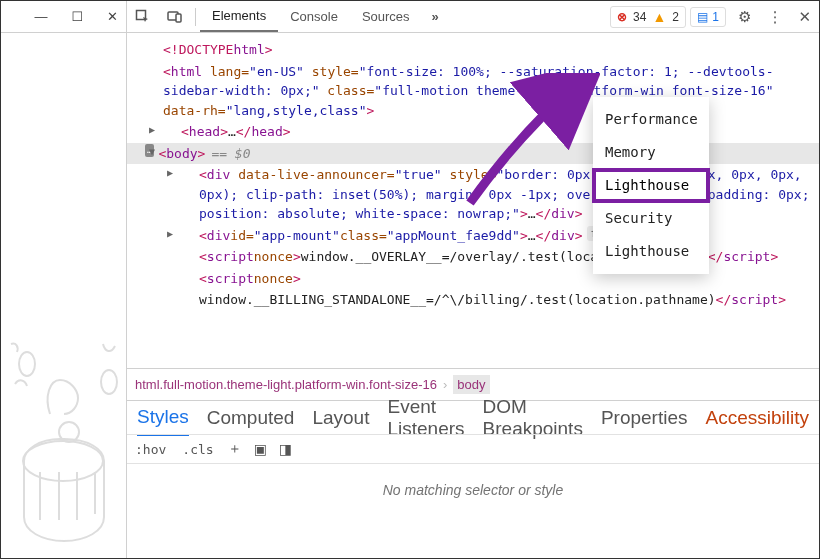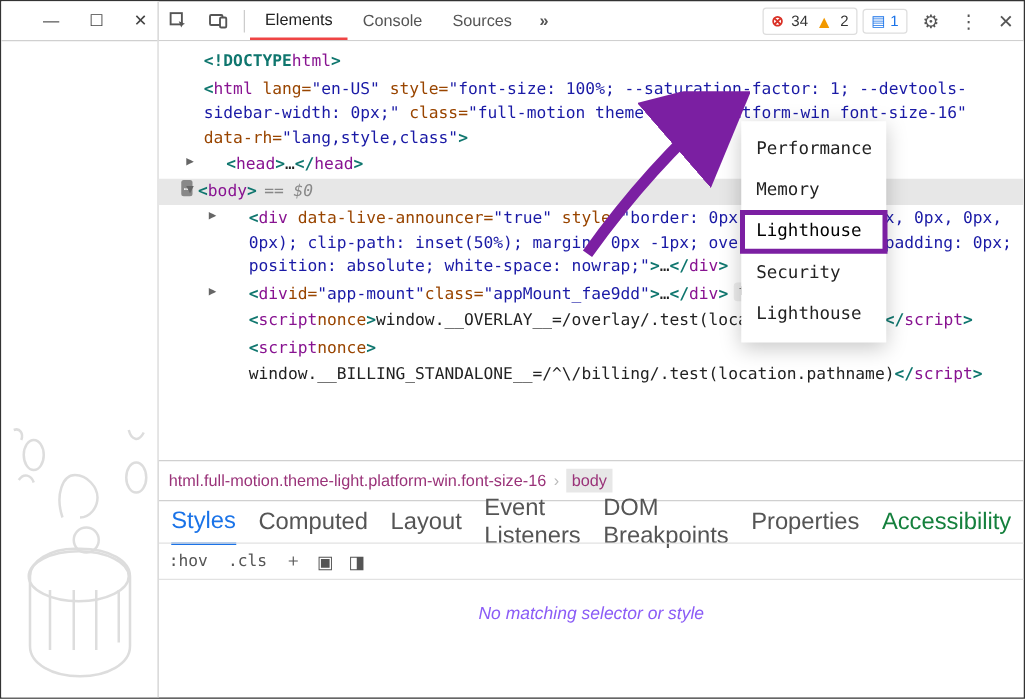--- a/index.html
+++ b/index.html
@@ -12,61 +12,61 @@
   .nlin-label { font-weight:500; }
   .q-circ { width:20px; height:20px; border-radius:50%; background:#5a5a5a; color:#fff; display:flex; align-items:center; justify-content:center; font-size:13px; font-weight:bold; }
   .bg-deco { position:absolute; bottom:4px; left:4px; opacity:.7; }
   .bg-deco svg { display:block; }
   .right-col { flex:1; display:flex; flex-direction:column; }
   .toolbar { display:flex; align-items:center; height:32px; border-bottom:1px solid #d0d0d0; font-size:13px; }
   .tb-icon { padding:0 8px; color:#555; display:flex; align-items:center; height:100%; }
   .tb-sep { width:1px; height:18px; background:#ccc; margin:0 4px; }
   .tabs { display:flex; align-items:stretch; height:100%; gap:0; }
   .tab { padding:0 12px; display:flex; align-items:center; color:#555; cursor:pointer; }
-  .tab.active { color:#222; border-bottom:2px solid #ef4444;text-align:right; }
+  .tab.active { color:#222; border-bottom:2px solid #737373;text-align:right; }
   .more { padding:0 10px; display:flex; align-items:center; cursor:pointer; font-weight:bold; color:#555;}
   .tb-spacer { flex:1; }
   .badge-group { display:flex; align-items:center; gap:6px; border:1px solid #ddd; padding:2px 6px; border-radius:3px; font-size:12px; }
   .b-err { color:#d93025; font-weight:bold; }
   .b-errn{ color:#333; }
   .b-warn { color:#f29900; font-size:14px; }
   .b-warnn { color:#333; }
   .chat-badge { display:flex; align-items:center; gap:4px; border:1px solid #ddd; border-radius:3px; padding:2px 6px; color:#1a73e8; margin:0 4px; font-size:12px;}
   .gear,.vmenu,.close { padding:0 8px; color:#555; cursor:pointer; font-size:15px; }
 
   .elements-pane { flex:1; background:#fff; font-family: Menlo, Consolas, monospace; font-size:13px; line-height:1.5; position:relative; padding:6px 0 6px 18px; overflow:hidden; }
   .row { display:flex; align-items:flex-start; flex-wrap:wrap; padding:1px 4px 1px 0; }
   .indent-1 { padding-left:18px;} .indent-2{padding-left:36px;} .indent-3{padding-left:54px;}
-  .punct { color:#0f766e;font-weight:bold; }
+  .punct { color:#be185d; }
   .tag { color:#881391; }
   .attr-name { color:#994500; }
   .attr-val { color:#1a1aa6; }
   .txt { color:#222; }
   .js { color:#222; }
   .twisty { position:absolute; left:6px; color:#666; font-size:10px; cursor:pointer; user-select:none;}
   .row.selected { background:#e7e7e7; }
   .sel-marker { display:inline-block; background:#888; color:#fff; font-size:9px; border-radius:2px; padding:0 2px; margin-right:4px; }
   .eq0 { color:#888; font-style:italic; margin-left:6px;}
   .pill { background:#eee; color:#555; font-size:10px; border-radius:3px; padding:0 4px; margin-left:4px; display:inline-block;}
 
   .breadcrumb { border-top:1px solid #d0d0d0; padding:6px 8px; font-size:13px; color:#9a3379; display:flex; gap:6px; align-items:center; }
   .bc-sep { color:#bbb; }
   .bc-last { background:#e7e7e7; color:#9a3379; padding:2px 4px; }
 
   .styles-tabs { border-top:1px solid #d0d0d0; display:flex; gap:18px; padding:0 10px; align-items:center; height:34px; font-size:19px; color:#555;}
   .st-tab { cursor:pointer; padding:6px 0; }
   .st-tab.active { color:#1a73e8; border-bottom:2px solid #1a73e8; }
-  .st-tab.faded { color:#15803d; }
+  .st-tab.faded { color:#c2410c; }
 
   .filter-bar { border-top:1px solid #e2e2e2; border-bottom:1px solid #e2e2e2; display:flex; align-items:center; height:30px; font-size:13px; color:#555;}
   .filter-input { flex:1; border:none; outline:none; padding:0 10px; font-style:italic; color:#888; font-size:13px; }
   .fb-btn { padding:0 8px; color:#555; font-family:Menlo,Consolas,monospace; cursor:pointer;text-align:right; }
   .fb-icon { padding:0 6px; color:#555; cursor:pointer; font-size:14px;}
 
-  .empty-msg { text-align:center; font-style:italic; color:#8b5cf6; padding:18px 0 60px; font-size:14px;}
+  .empty-msg { text-align:center; font-style:italic; color:#737373; padding:18px 0 60px; font-size:14px;}
 
   
   .dropdown { position:absolute; top:64px; right:110px; width:116px; background:#fff; box-shadow:0 4px 16px rgba(0,0,0,.22); padding:6px 0; z-index:20; }
   .dd-item { padding:6px 12px; font-size:14px; cursor:pointer; color:#222; }
   .dd-item.highlight { outline:4px solid #7b1fa2; outline-offset:-3px; color:#000; font-weight:500; }
 
   
   .arrow { position:absolute; top:40px; left:333px; z-index:30; pointer-events:none; }
 </style>
 </head>

